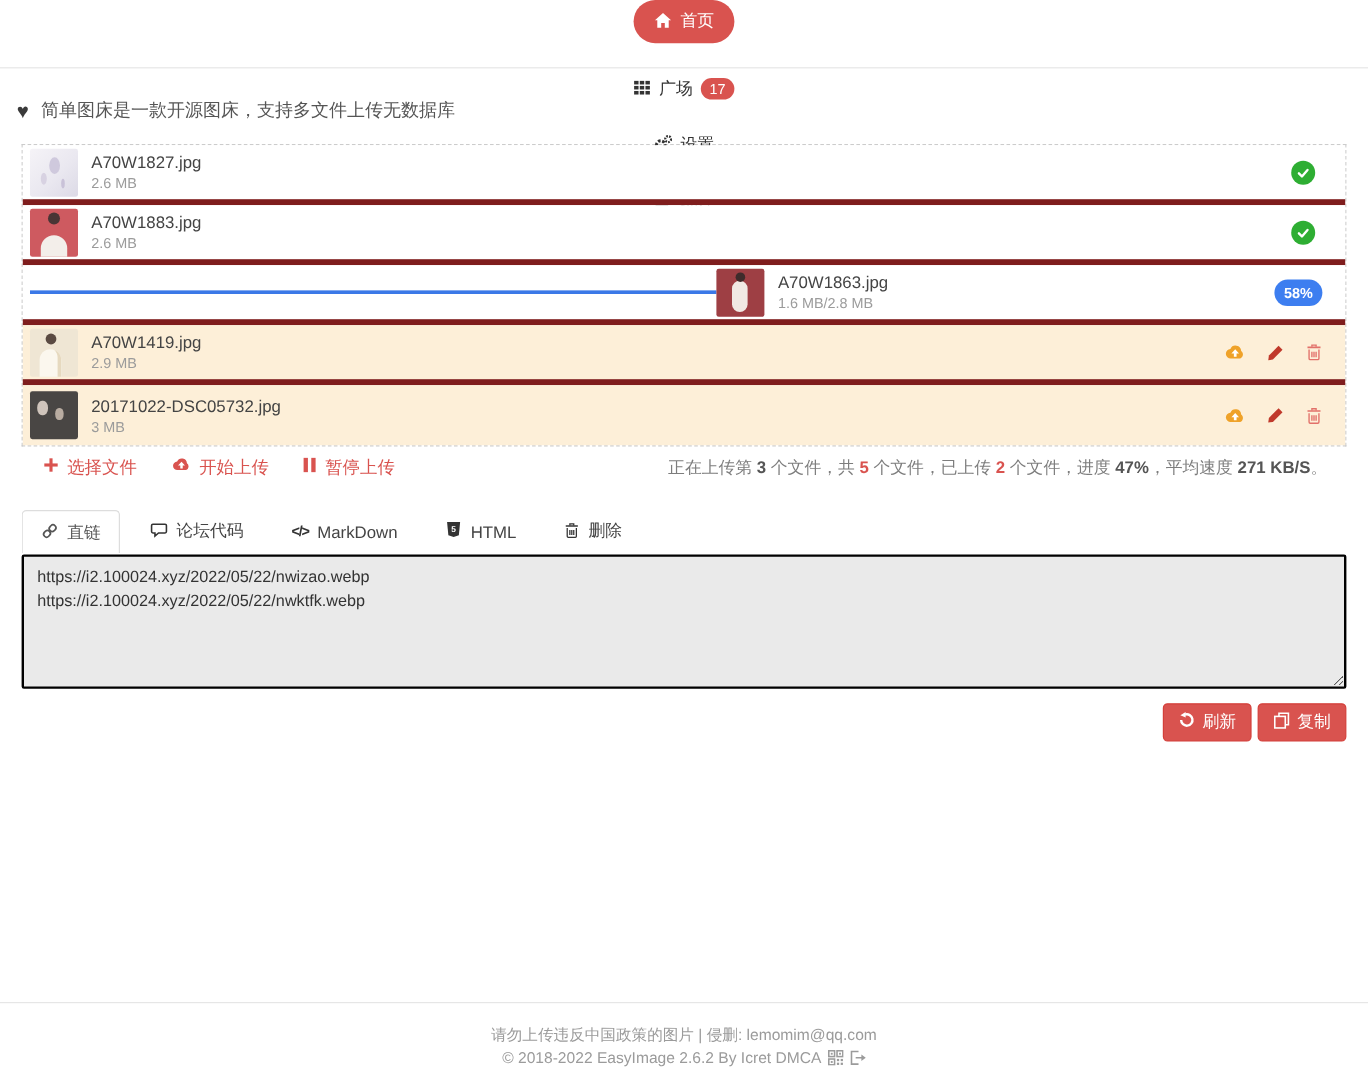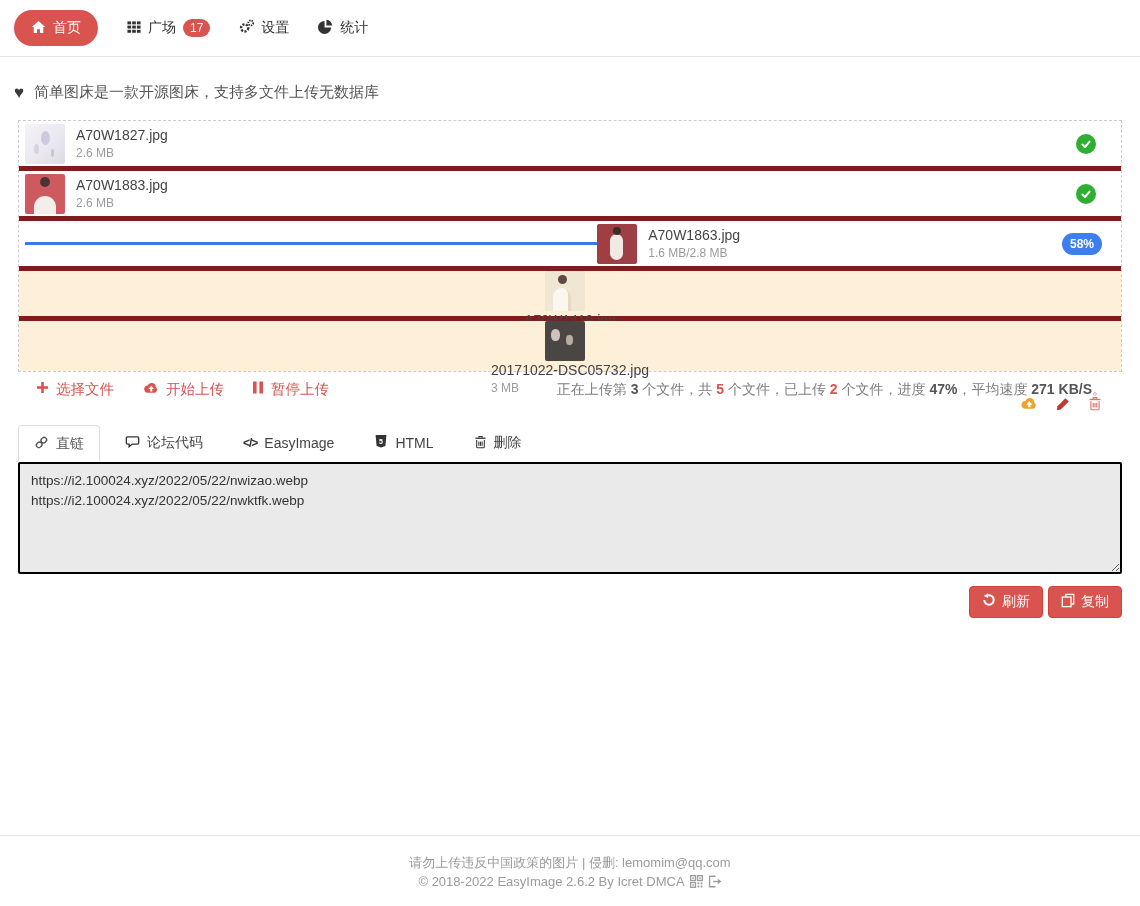--- a/index.html
+++ b/index.html
@@ -2,39 +2,39 @@
 <html><head>
 <meta charset="utf-8">
 <style>
   * { margin:0; padding:0; box-sizing:border-box; }
   html,body { width:1140px; height:906px; background:#fff;
     font-family:"Liberation Sans","DejaVu Sans",sans-serif; color:#333; }
   body { position:relative; overflow:hidden; }
 
   
   .navbar { height:57px; border-bottom:1px solid #e7e7e7; display:flex; align-items:center;
-    padding:0 14px; gap:29px; }
+    padding:0 14px; gap:29px;flex-direction:column; }
   .nav-pill { display:inline-flex; align-items:center; gap:7px; background:#d9534f; color:#fff;
     border-radius:19px; padding:9px 17px; font-size:14px; cursor:pointer; }
   .nav-item { display:inline-flex; align-items:center; gap:7px; color:#333; font-size:14px; cursor:pointer;justify-content:center; }
   .badge-red { background:#d9534f; color:#fff; border-radius:10px; padding:2px 7px; font-size:12px; line-height:14px; }
   .ic { display:inline-block; vertical-align:middle; flex:none; }
 
   
   .subtitle { margin:26px 0 0 14px; display:flex; align-items:center; gap:10px; color:#555; font-size:15px; }
   .heart { color:#3a3a3a; font-size:17px; line-height:17px; }
 
   .container { margin:18px 18px 0; }
 
   
   .queue { border:1px dashed #ccc; }
   .file-row { height:50px; position:relative; display:flex; align-items:center; padding:0 6px;
     border-bottom:5px solid #7f1d1d; background:#fff; }
   .file-row:last-child { border-bottom:none; }
-  .row-queued { background:#fdefd8;flex-direction:column; }
+  .row-queued { background:#fdefd8; }
   .progress-fill { position:absolute; left:0; top:0; bottom:0; width:52.5%;
     background:#e9f0fe; border-bottom:3px solid #3b78e7; }
   .file-row > * { position:relative; }
 
   .thumb { width:40px; height:40px; border-radius:2px; margin-right:11px; flex:none;
     position:relative; overflow:hidden; }
   .thumb-1 { background:linear-gradient(135deg,#f5f3f7 0%,#eae8f0 55%,#dcdae6 100%); }
   .thumb-1::after { content:""; position:absolute; left:16px; top:7px; width:9px; height:14px;
     background:#cfc9dd; border-radius:50%; box-shadow:-9px 11px 0 -2px #d8d2e2, 7px 15px 0 -3px #c9c2d8; }
   .thumb-2 { background:#ce5a60; }
@@ -309,21 +309,21 @@
     <div class="tab">
       <span class="ic">
         <svg width="15" height="15" viewBox="0 0 16 16" fill="none" stroke="#333" stroke-width="1.4">
             <path d="M2.6 3 H13.4 Q14.6 3 14.6 4.2 V9.6 Q14.6 10.8 13.4 10.8 H7.6 L4.4 13.6 V10.8 H2.6 Q1.4 10.8 1.4 9.6 V4.2 Q1.4 3 2.6 3 Z"></path>
           </svg>
       </span>
       <span>论坛代码</span>
     </div>
     <div class="tab">
       <span class="code-glyph">&lt;/&gt;</span>
-      <span>EasyImage</span>
+      <span>MarkDown</span>
     </div>
     <div class="tab">
       <span class="ic">
         <svg width="14" height="15" viewBox="0 0 16 17">
             <path d="M1.8 1 H14.2 L13 13.6 L8 15.4 L3 13.6 Z" fill="#333"></path>
             <text x="8" y="11" text-anchor="middle" font-size="8" font-weight="bold" fill="#fff" font-family="sans-serif">5</text>
           </svg>
       </span>
       <span>HTML</span>
     </div>

